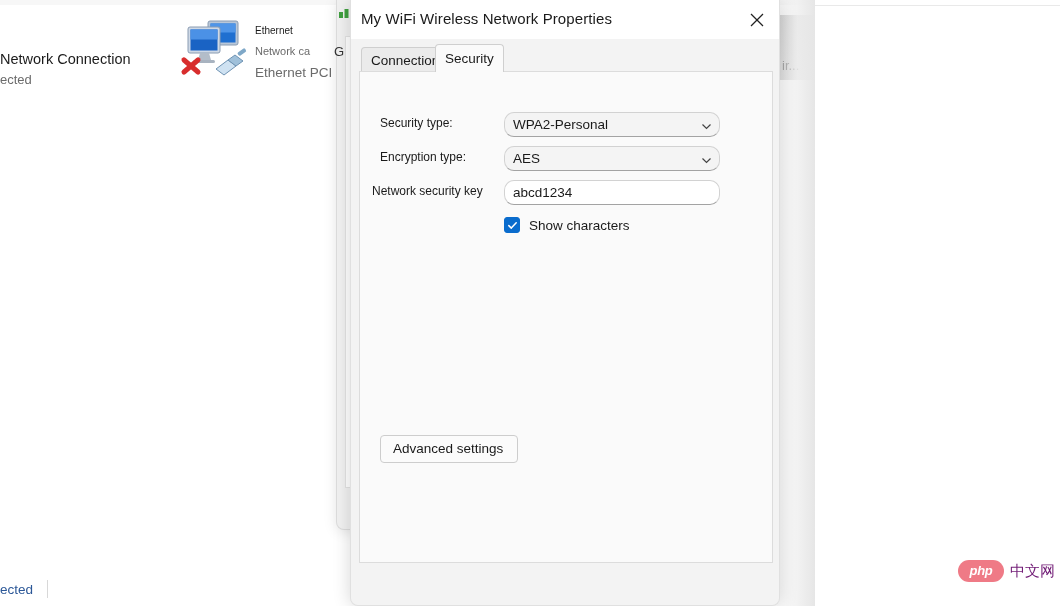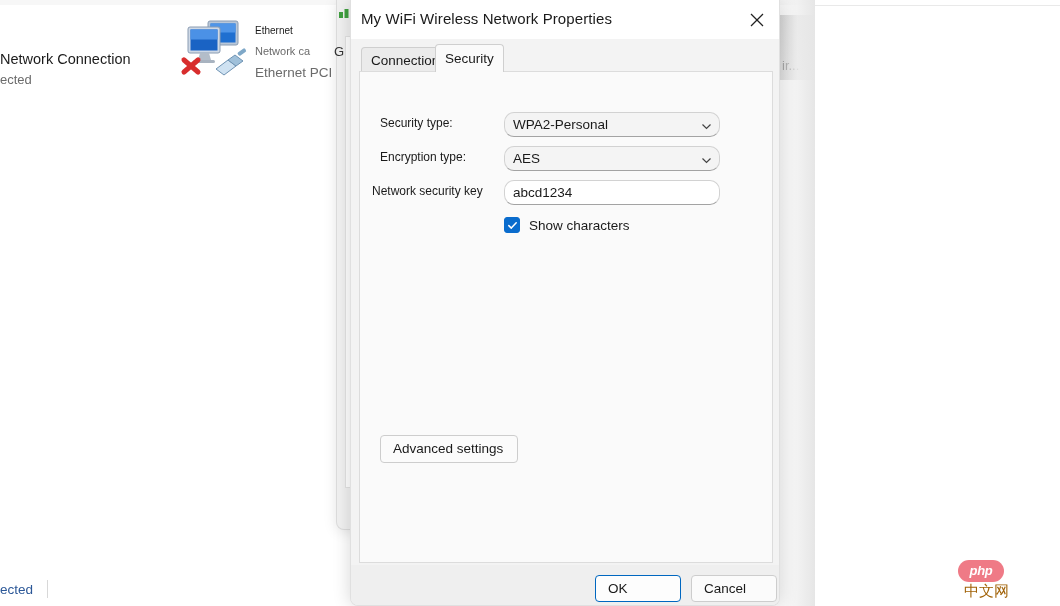--- a/index.html
+++ b/index.html
@@ -306,39 +306,39 @@
     position: absolute;
     left: 340px; top: 10px;
     width: 86px; height: 27px;
     line-height: 26px;
   }
 
   
   .watermark {
     position: absolute;
     left: 958px; top: 560px;
-    display: flex;  flex-direction: column;
+    display: flex; align-items: center;
   }
   .wm-php {
     width: 46px; height: 22px;
     border-radius: 11px;
     background: #ef7a86;
     color: #ffffff;
     font-size: 13px;
     font-style: italic;
     font-weight: bold;
     text-align: center;
     line-height: 22px;
     letter-spacing: -0.3px;
     font-family: "Liberation Sans", sans-serif;
   }
   .wm-cn {
     margin-left: 6px;
     font-size: 15px;
-    color: #a16207;
+    color: #701a75;
     white-space: nowrap;
   }
 </style>
 </head>
 <body>
 
 <div id="screen">
 
   <div class="bg-window">
 
@@ -458,24 +458,20 @@
           <svg width="11" height="11" viewBox="0 0 11 11">
             <polyline points="1.8,5.6 4.3,8.1 9.2,2.8" fill="none" stroke="#ffffff" stroke-width="1.5" stroke-linecap="round" stroke-linejoin="round"></polyline>
           </svg>
         </div>
         <div class="cbx-label">Show characters</div>
       </div>
 
       <div class="btn btn-advanced">Advanced settings</div>
     </div>
 
-    <div class="dlg-footer">
-      <div class="btn btn-ok">OK</div>
-      <div class="btn btn-cancel">Cancel</div>
-    </div>
   </div>
 
   <div class="watermark">
     <div class="wm-php">php</div>
     <div class="wm-cn">中文网</div>
   </div>
 
 </div>
 
 </body></html>

